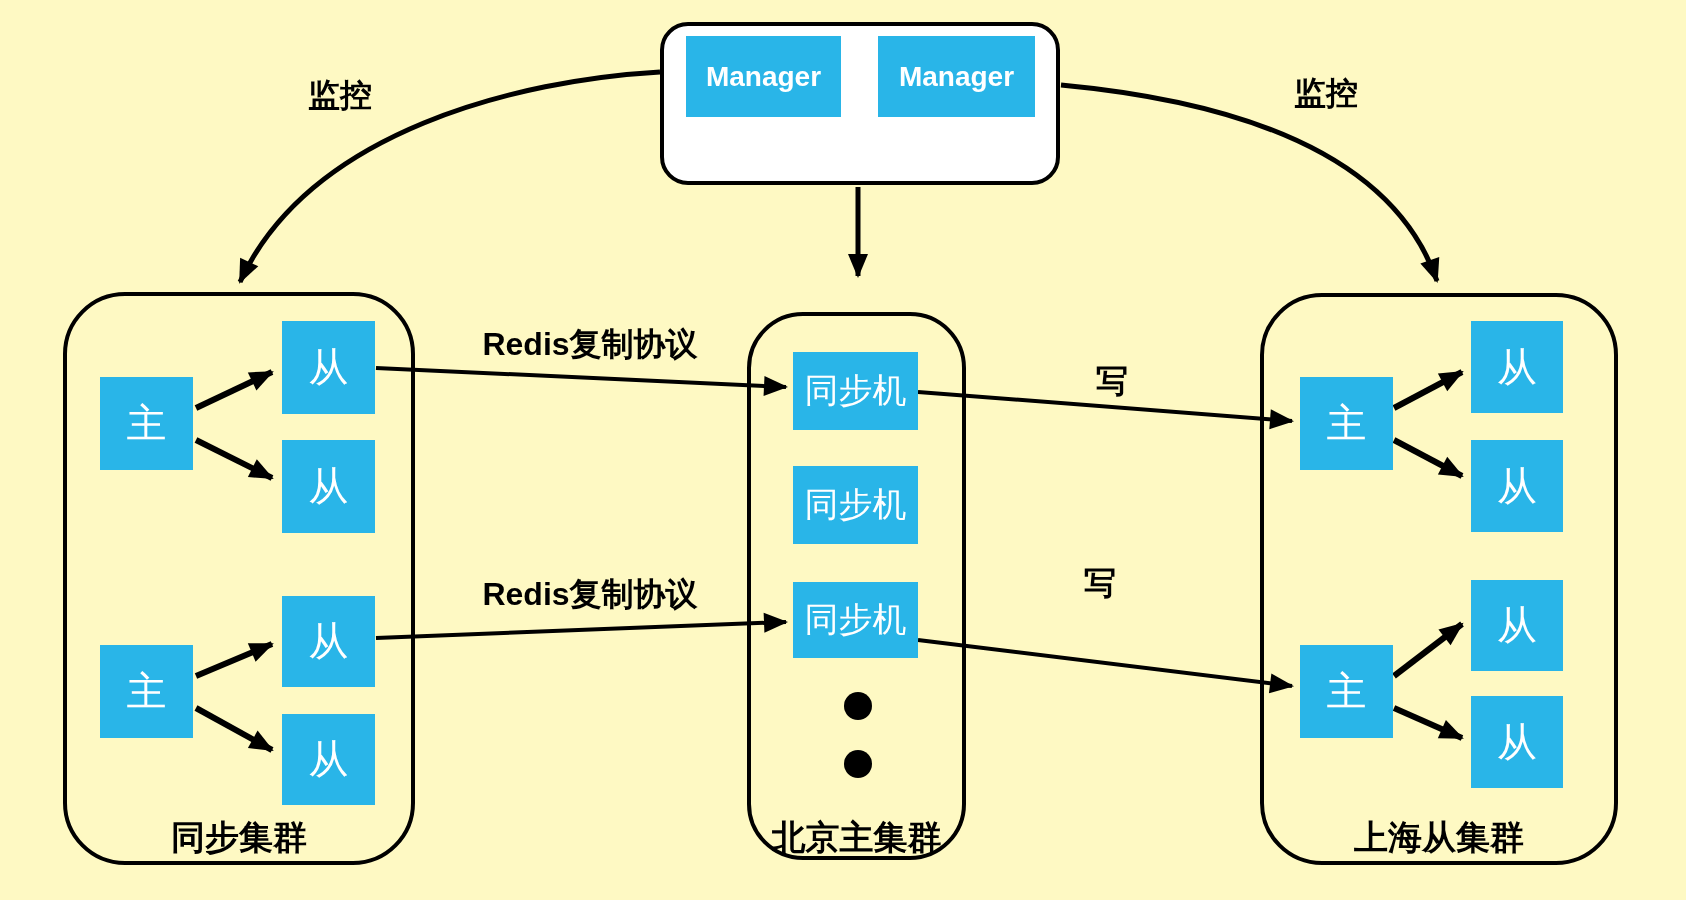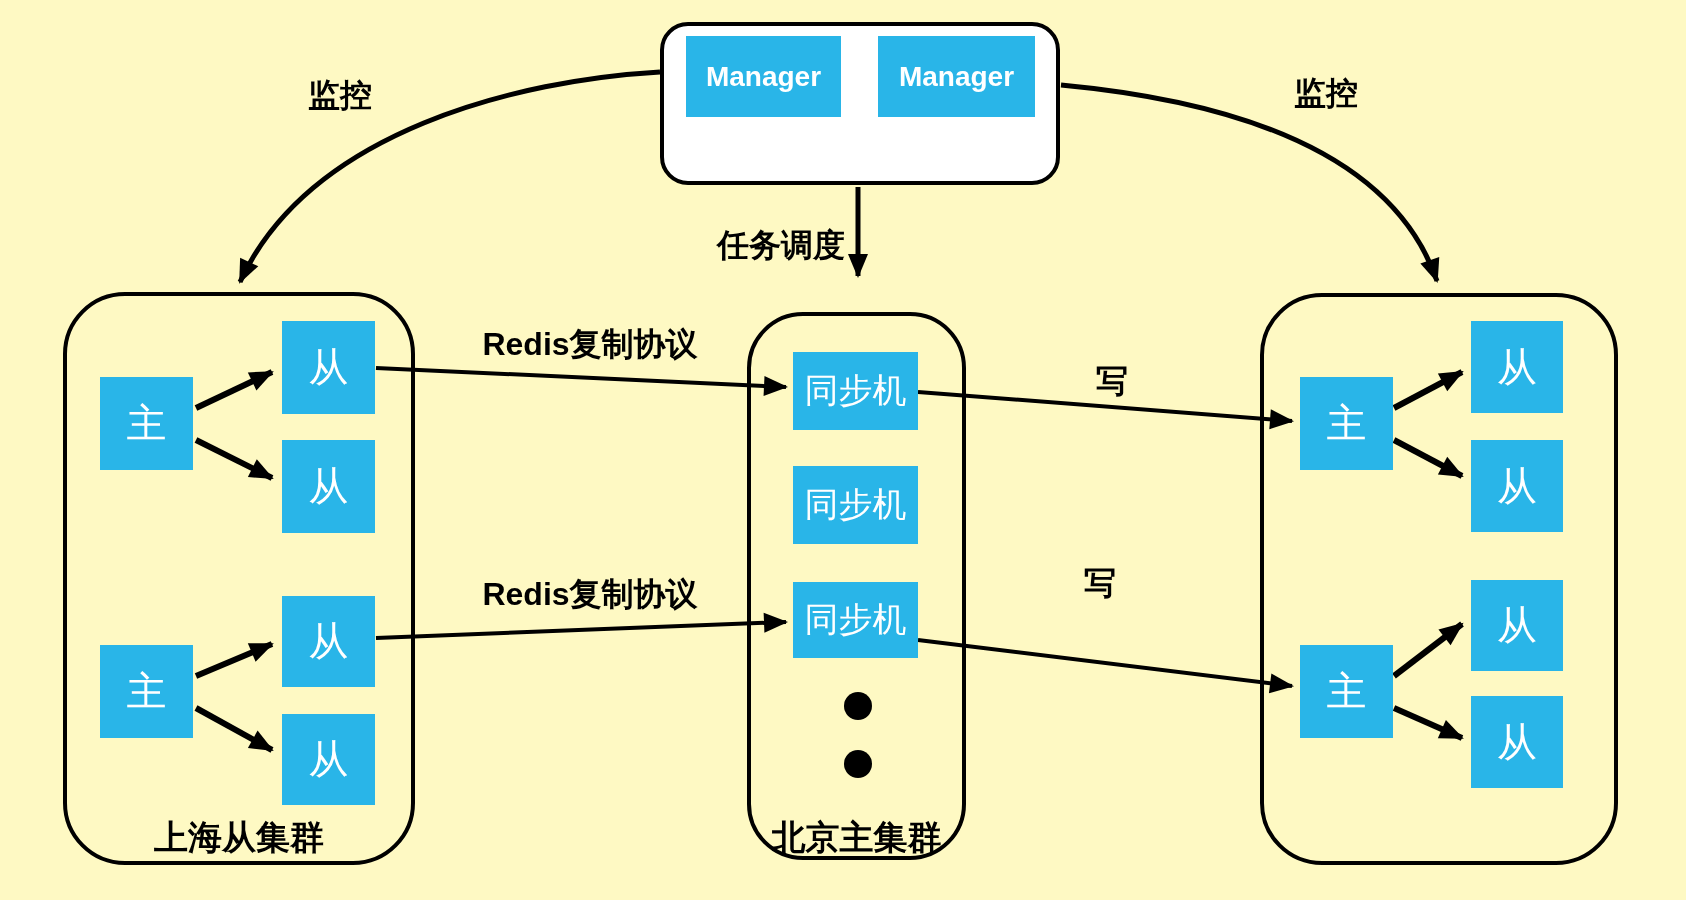--- a/index.html
+++ b/index.html
@@ -85,44 +85,44 @@
     <path d="M 1394 676 L 1462 624" fill="none" stroke="#000" stroke-width="6" marker-end="url(#arrow)"></path>
     <path d="M 1394 708 L 1462 738" fill="none" stroke="#000" stroke-width="6" marker-end="url(#arrow)"></path>
   </svg>
 
   <div class="schedbox" style="left:660px;top:22px;width:400px;height:163px;"></div>
   <div class="node mgr" style="left:686px;top:36px;width:155px;height:81px;">Manager</div>
   <div class="node mgr" style="left:878px;top:36px;width:157px;height:81px;">Manager</div>
 
   <div class="lbl edge" style="left:290px;top:74px;width:100px;">监控</div>
   <div class="lbl edge" style="left:1276px;top:72px;width:100px;">监控</div>
-  <div class="lbl edge" style="left:706px;top:224px;width:150px;">任务调度</div>
   <div class="lbl edge" style="left:450px;top:323px;width:280px;">Redis复制协议</div>
   <div class="lbl edge" style="left:450px;top:573px;width:280px;">Redis复制协议</div>
   <div class="lbl edge" style="left:1072px;top:360px;width:80px;">写</div>
   <div class="lbl edge" style="left:1060px;top:562px;width:80px;">写</div>
 
   <div class="cluster" style="left:63px;top:292px;width:352px;height:573px;"></div>
   <div class="node cn" style="left:100px;top:377px;width:93px;height:93px;">主</div>
   <div class="node cn" style="left:282px;top:321px;width:93px;height:93px;">从</div>
   <div class="node cn" style="left:282px;top:440px;width:93px;height:93px;">从</div>
   <div class="node cn" style="left:100px;top:645px;width:93px;height:93px;">主</div>
   <div class="node cn" style="left:282px;top:596px;width:93px;height:91px;">从</div>
   <div class="node cn" style="left:282px;top:714px;width:93px;height:91px;">从</div>
-  <div class="lbl cluster-name" style="left:63px;top:815px;width:352px;">上海从集群</div>
+  <div class="lbl cluster-name" style="left:63px;top:815px;width:352px;">同步集群</div>
 
   <div class="cluster" style="left:747px;top:312px;width:219px;height:548px;border-radius:56px;"></div>
   <div class="node syncer" style="left:793px;top:352px;width:125px;height:78px;">同步机</div>
   <div class="node syncer" style="left:793px;top:466px;width:125px;height:78px;">同步机</div>
   <div class="node syncer" style="left:793px;top:582px;width:125px;height:76px;">同步机</div>
   <div class="dot" style="left:844px;top:692px;"></div>
   <div class="dot" style="left:844px;top:750px;"></div>
   <div class="lbl cluster-name" style="left:747px;top:815px;width:219px;">北京主集群</div>
 
   <div class="cluster" style="left:1260px;top:293px;width:358px;height:572px;"></div>
   <div class="node cn" style="left:1300px;top:377px;width:93px;height:93px;">主</div>
   <div class="node cn" style="left:1471px;top:321px;width:92px;height:92px;">从</div>
   <div class="node cn" style="left:1471px;top:440px;width:92px;height:92px;">从</div>
   <div class="node cn" style="left:1300px;top:645px;width:93px;height:93px;">主</div>
   <div class="node cn" style="left:1471px;top:580px;width:92px;height:91px;">从</div>
   <div class="node cn" style="left:1471px;top:696px;width:92px;height:92px;">从</div>
+  <div class="lbl cluster-name" style="left:1260px;top:815px;width:358px;">上海从集群</div>
 
 </div>
 
 </body></html>

